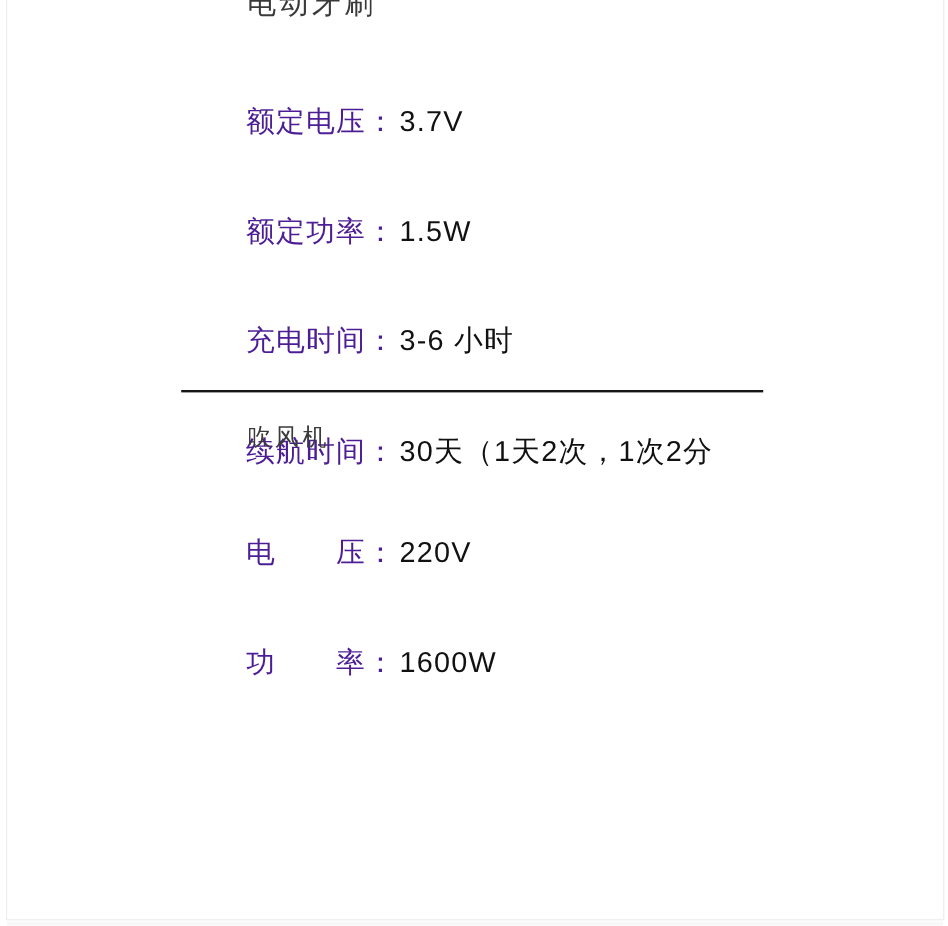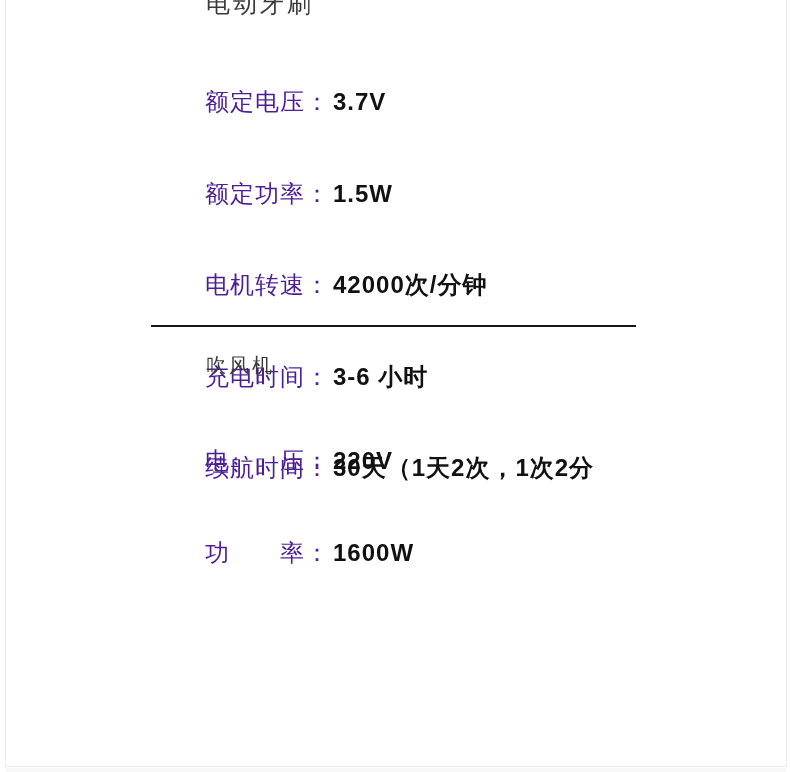--- a/index.html
+++ b/index.html
@@ -40,42 +40,41 @@
     position: absolute;
     left: 205px;
     font-size: 24px;
     letter-spacing: 1px;
     white-space: pre;
   }
   .rows.r1 { top: 26px;  line-height: 30.5px; }
   .rows.r2 { top: 384px; line-height: 30.8px; }
   .row { display: block; }
   .lbl { color: #4c1d95; font-weight: 400; }
-  .val { color: #111111; font-weight: 700; margin-left: 3px; }
+  .val { color: #111111; font-weight: 400; margin-left: 3px; }
   .divider {
     position: absolute;
     left: 151px; top: 325px;
     width: 485px; height: 2px;
     background: #161616;
   }
 </style>
 </head>
 <body>
 
 <div class="viewport">
 
   <div class="frame"></div>
   <div class="bottom-strip"></div>
 
   <div class="sec-title t1">电动牙刷</div>
 
   <div class="rows r1">
     <div class="row"><span class="lbl">额定电压：</span><span class="val">3.7V</span></div>
     <div class="row"><span class="lbl">额定功率：</span><span class="val">1.5W</span></div>
-    <div class="row"><span class="lbl">电机转速：</span><span class="val">42000次/分钟</span></div>
     <div class="row"><span class="lbl">充电时间：</span><span class="val">3-6 小时</span></div>
     <div class="row"><span class="lbl">续航时间：</span><span class="val">30天（1天2次，1次2分</span></div>
     
   </div>
 
   <div class="divider"></div>
 
   <div class="sec-title t2">吹风机</div>
 
   <div class="rows r2">

